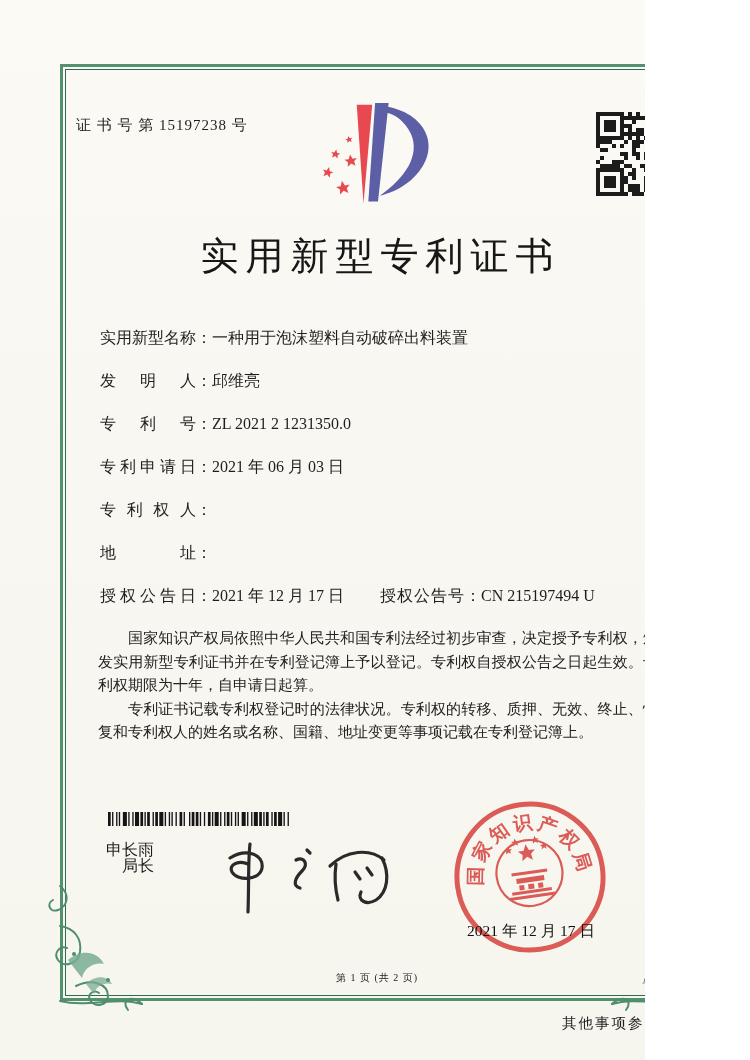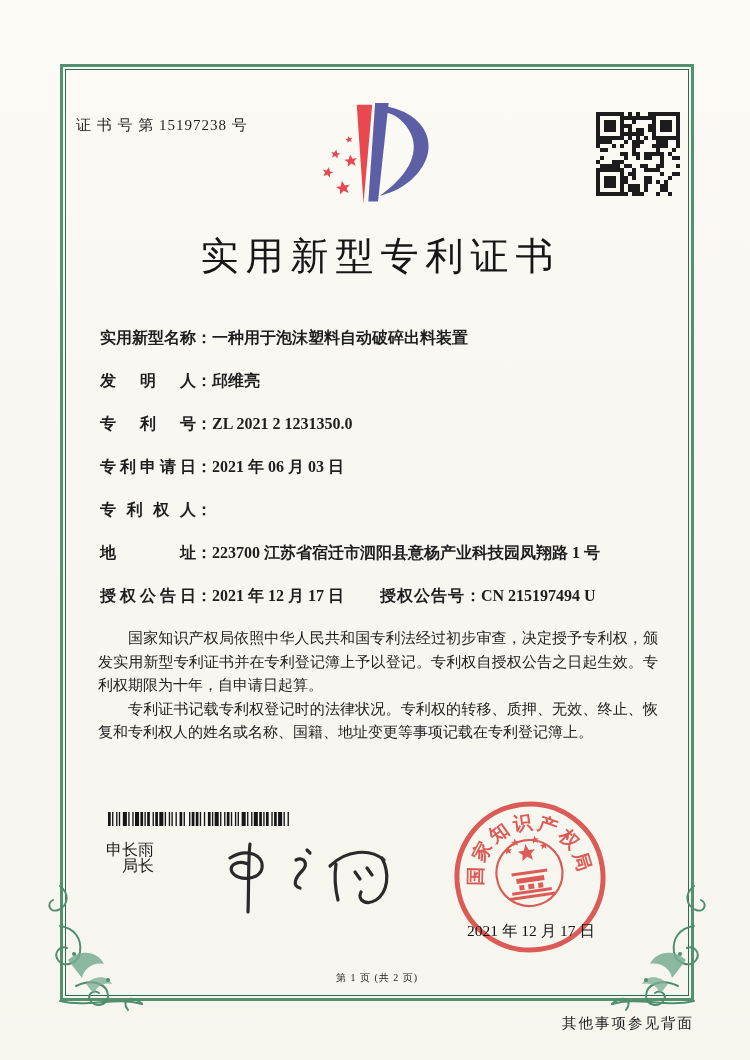--- a/index.html
+++ b/index.html
@@ -1,37 +1,37 @@
 <!DOCTYPE html>
 <html><head>
 <meta charset="utf-8">
 <style>
   html,body { margin:0; padding:0; background:#ffffff; }
   .page {
-    position:relative; width:750px; height:1060px; overflow:hidden;
+    position:relative; width:645px; height:1060px; overflow:hidden;
     background:linear-gradient(180deg,#fbfaf5 0%,#f8f7f1 40%,#f6f5ee 100%);
     font-family:"Liberation Serif","DejaVu Serif",serif; color:#1e1e1e;
   }
   .frame {
     position:absolute; left:60px; top:64px; width:628px; height:931px;
     border:3px solid #54916f;
   }
   .frame-inner { position:absolute; inset:2px; border:1px solid #2f6b52; }
   .cert-no {
     position:absolute; left:76px; top:116px; font-size:15px; letter-spacing:1px;
   }
   .logo { position:absolute; left:300px; top:101px; }
   .qr { position:absolute; left:596px; top:112px; }
   .title {
     position:absolute; left:60px; top:231px; width:634px; text-align:center;
     font-size:38px; font-weight:normal; letter-spacing:7px; text-indent:7px;
     color:#171717;
   }
   .fields { position:absolute; left:100px; top:327px; width:560px; }
-  .field-row { display:flex; align-items:flex-start; font-size:16px; line-height:22px; margin-bottom:21px; white-space:nowrap;font-weight:bold; }
+  .field-row { display:flex; align-items:flex-start; font-size:16px; line-height:22px; margin-bottom:21px; white-space:nowrap; }
   .field-label { display:inline-block; width:96px; text-align:justify; text-align-last:justify; }
   .field-sep { display:inline-block; }
   .field-value { display:inline-block; }
   .grant-pub { margin-left:36px; }
   .grant-pub .plabel { letter-spacing:1px; }
   .body-text { position:absolute; left:98px; top:627px; width:560px; font-size:15px; line-height:23.5px; text-align:justify; color:#222; }
   .body-text p { margin:0; text-indent:2em; }
   .barcode { position:absolute; left:108px; top:812px; }
   .signer-title { position:absolute; left:122px; top:856px; font-size:16px; }
   .signer-name { position:absolute; left:106px; top:840px; font-size:16px; }
@@ -342,21 +342,20 @@
         <span class="field-sep">：</span>
         <span class="field-value">2021 年 06 月 03 日</span>
     </div>
     <div class="field-row">
       <span class="field-label">专利权人</span>
         <span class="field-sep">：</span>
     </div>
     <div class="field-row">
       <span class="field-label">地址</span>
         <span class="field-sep">：</span>
-        <span class="field-value">223700 江苏省宿迁市泗阳县意杨产业科技园凤翔路 1 号</span>
     </div>
     <div class="field-row">
       <span class="field-label">授权公告日</span>
         <span class="field-sep">：</span>
         <span class="field-value">2021 年 12 月 17 日</span>
       <span class="grant-pub">
         <span class="plabel">授权公告号</span><span>：</span><span>CN 215197494 U</span>
       </span>
     </div>
   </div>

